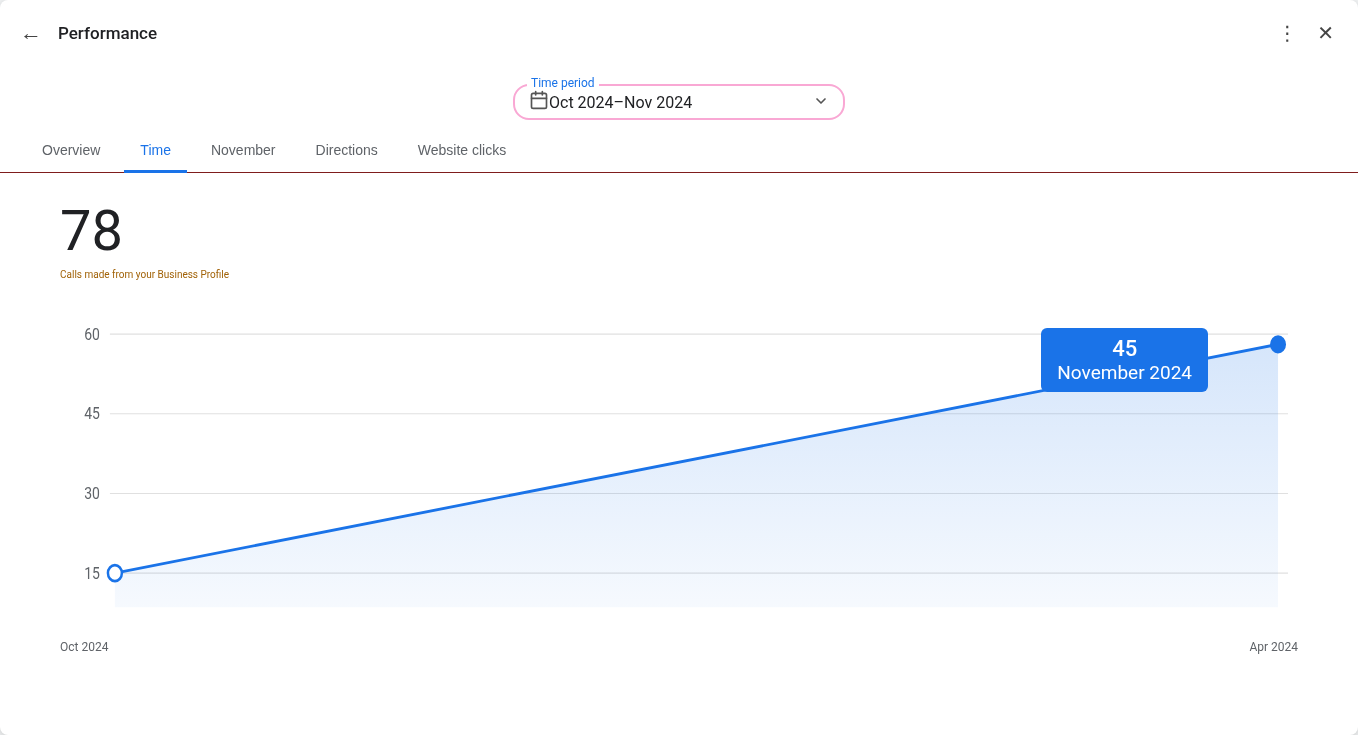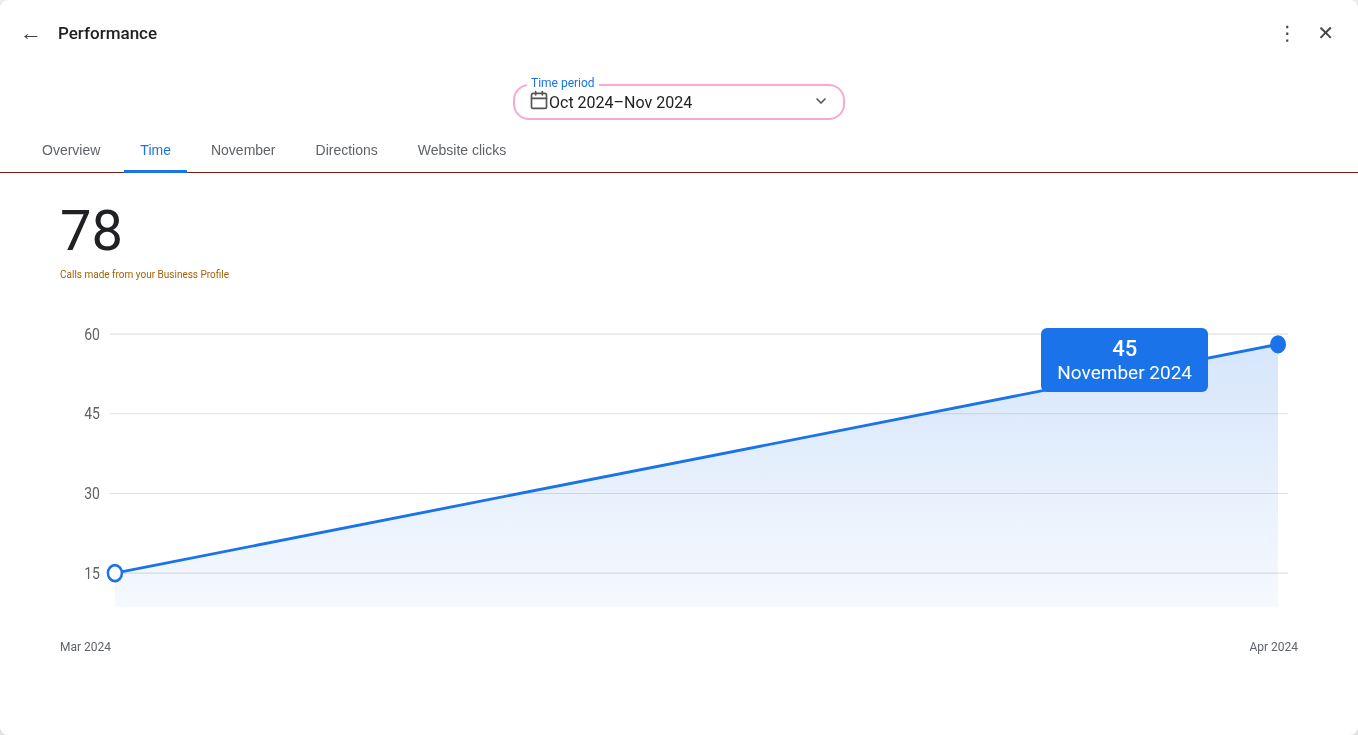--- a/index.html
+++ b/index.html
@@ -259,18 +259,18 @@
 
         <line x1="55" y1="240" x2="1220" y2="39" stroke="#1a73e8" stroke-width="2.5" fill="none"></line>
 
         <circle cx="55" cy="240" r="7" fill="#fff" stroke="#1a73e8" stroke-width="2.5"></circle>
 
         <circle cx="1220" cy="39" r="8" fill="#1a73e8"></circle>
       </svg>
 
       
       <div class="x-axis-labels">
-        <span>Mar 2024</span>
+        <span>Oct 2024</span>
         <span>Apr 2024</span>
       </div>
     </div>
   </div>
 </div>
 
 </body></html>

